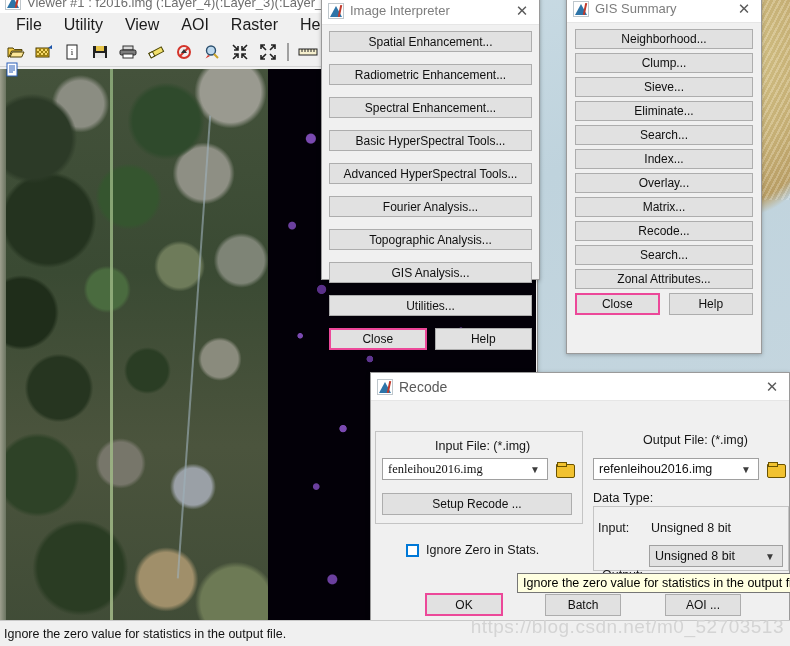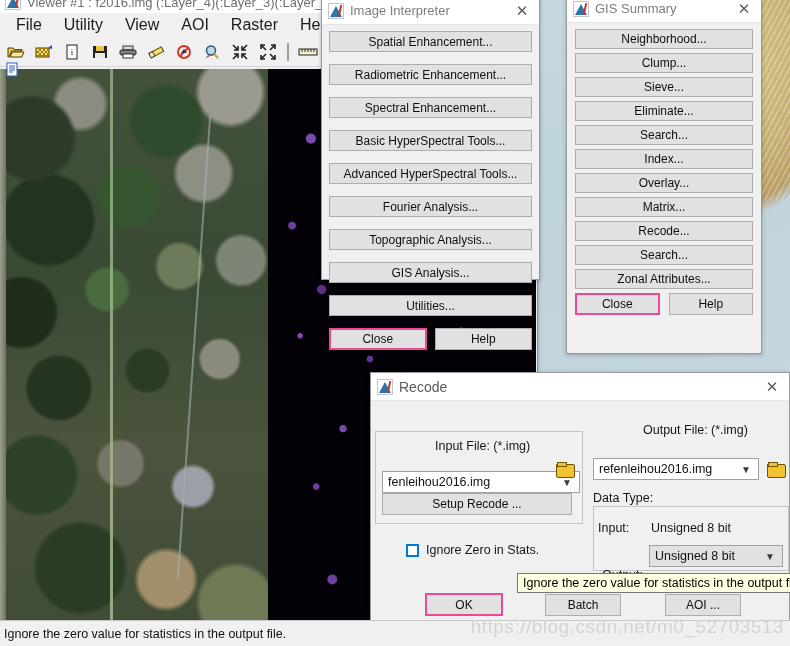--- a/index.html
+++ b/index.html
@@ -453,34 +453,34 @@
       <span class="tl-title" style="font-size:14px;color:#5a5a5a">Recode</span>
       <span class="tl-close">✕</span>
     </div>
 
     <div class="body">
 
       <div class="group" style="left:4px; top:30px; width:208px; height:93px;"></div>
 
       <div class="lbl" style="position:absolute; left:64px; top:38px;">Input File: (*.img)</div>
 
-      <div class="combo" style="position:absolute; left:11px; top:70px; width:198px;">
+      <div class="combo" style="position:absolute; left:11px; top:57px; width:166px;font-family:Liberation Serif, serif;">
         <span>fenleihou2016.img</span>
         <span class="chev">▼</span>
       </div>
       <div class="folder-icon" style="position:absolute; left:184px; top:60px;"></div>
 
       <div class="btn" style="position:absolute; left:11px; top:92px; width:190px; height:22px;">Setup Recode ...</div>
 
       <div style="position:absolute; left:35px; top:142px; display:flex; align-items:center; gap:7px;">
         <span class="chk"></span>
         <span class="lbl">Ignore Zero in Stats.</span>
       </div>
 
-      <div class="lbl" style="position:absolute; left:272px; top:22px;">Output File: (*.img)</div>
+      <div class="lbl" style="position:absolute; left:272px; top:32px;">Output File: (*.img)</div>
 
       <div class="combo" style="position:absolute; left:222px; top:57px; width:166px;">
         <span>refenleihou2016.img</span>
         <span class="chev">▼</span>
       </div>
       <div class="folder-icon" style="position:absolute; left:395px; top:60px;"></div>
 
       <div class="lbl" style="position:absolute; left:222px; top:90px;">Data Type:</div>
 
       <div class="group" style="left:222px; top:105px; width:196px; height:65px;"></div>

